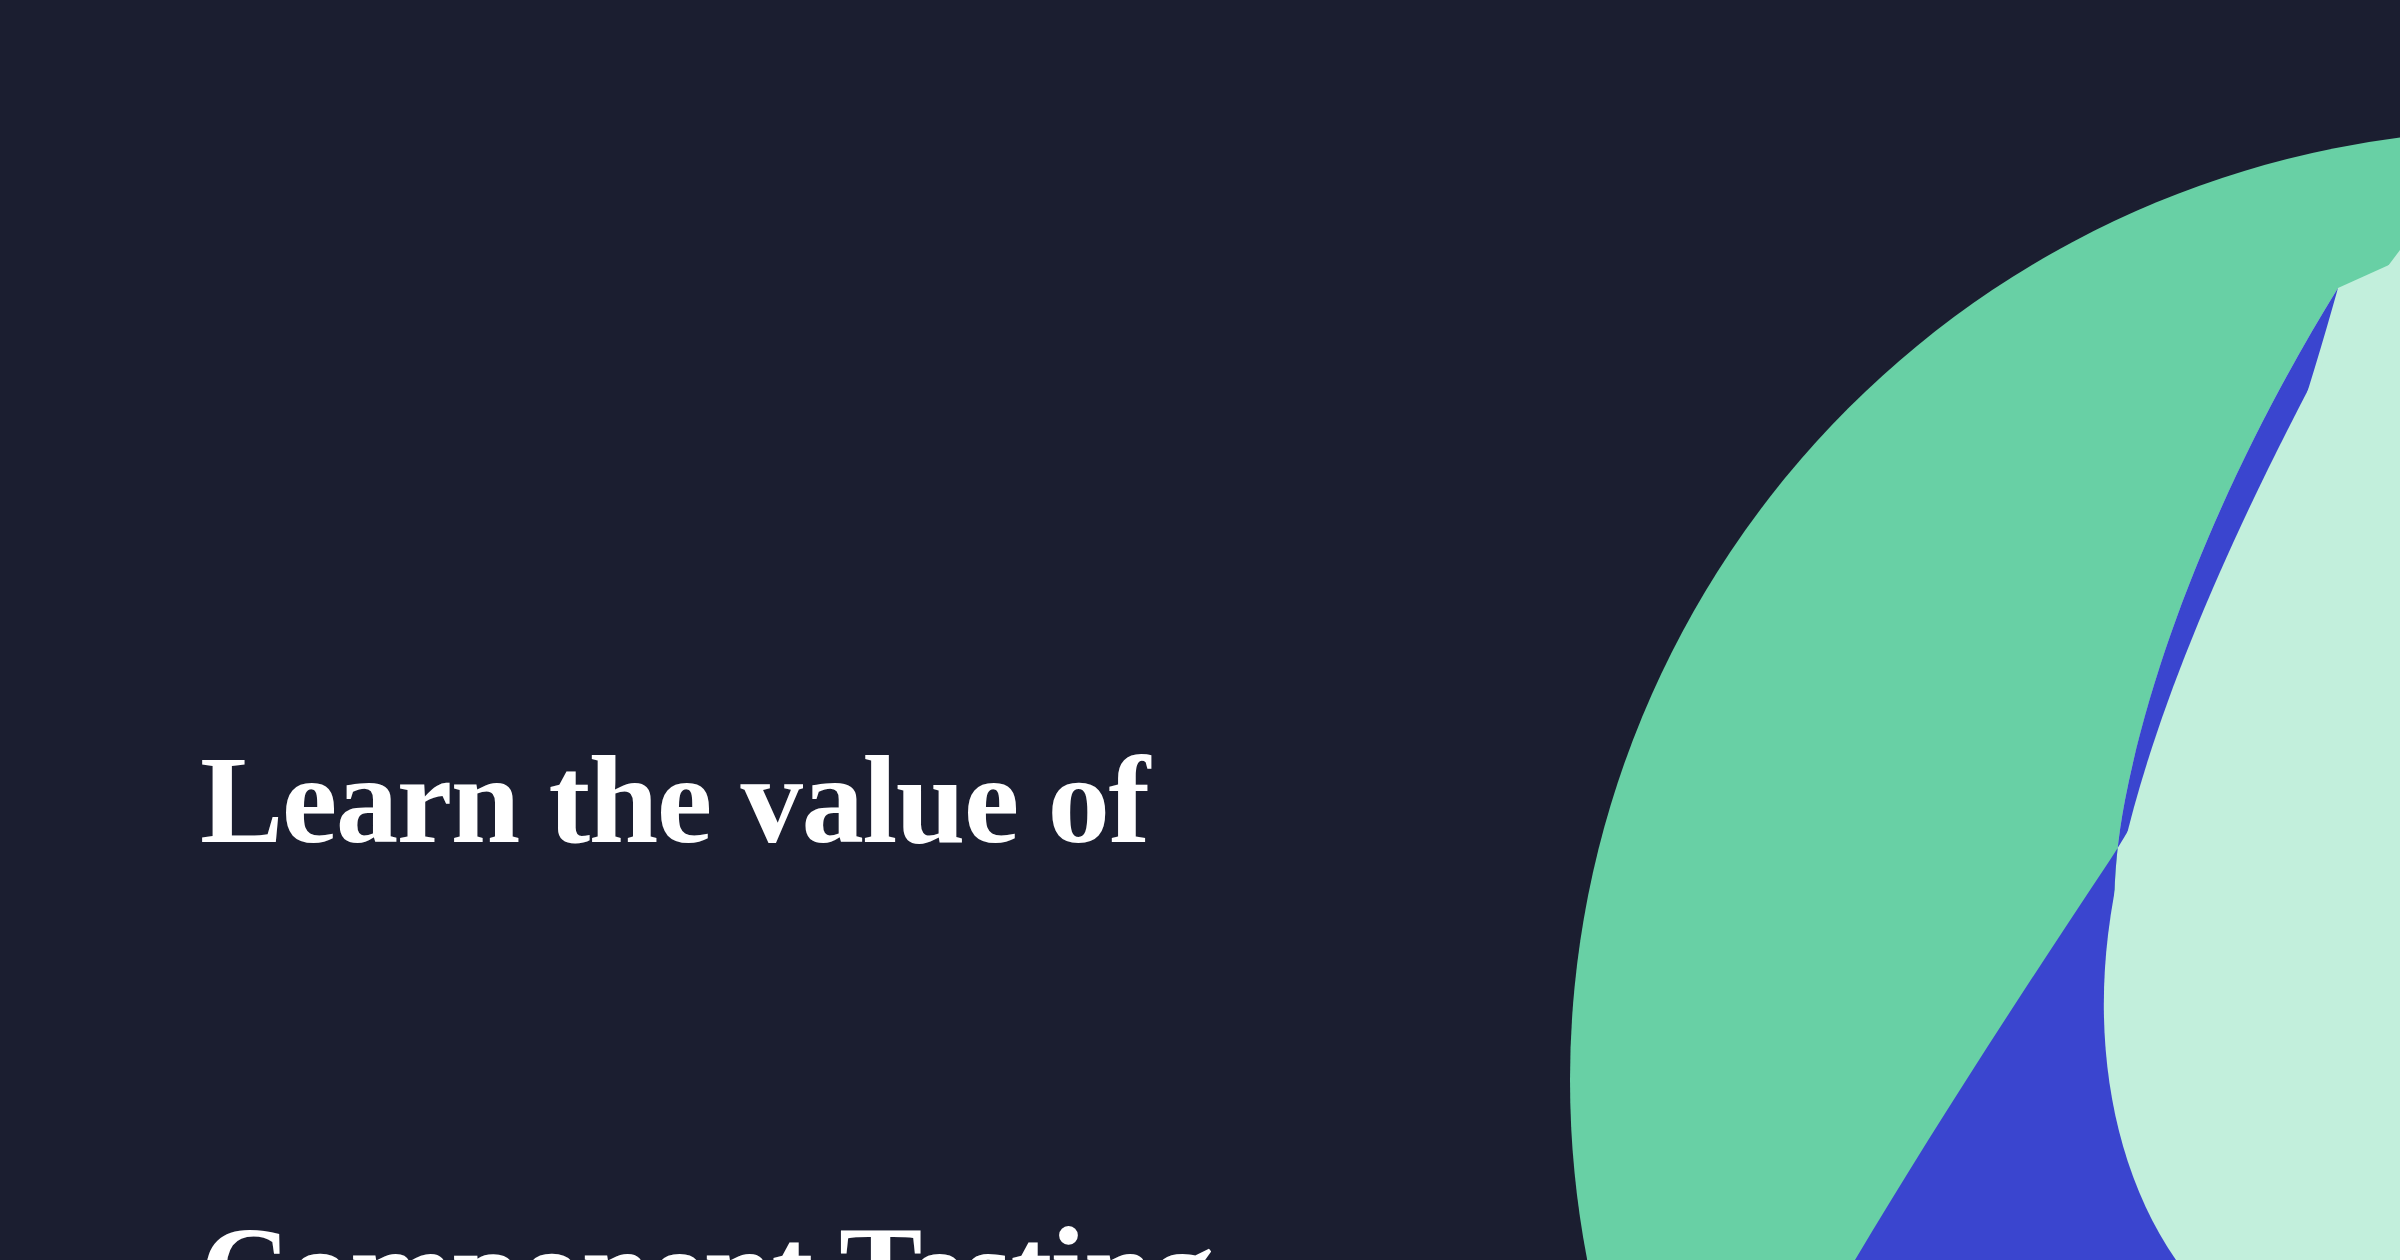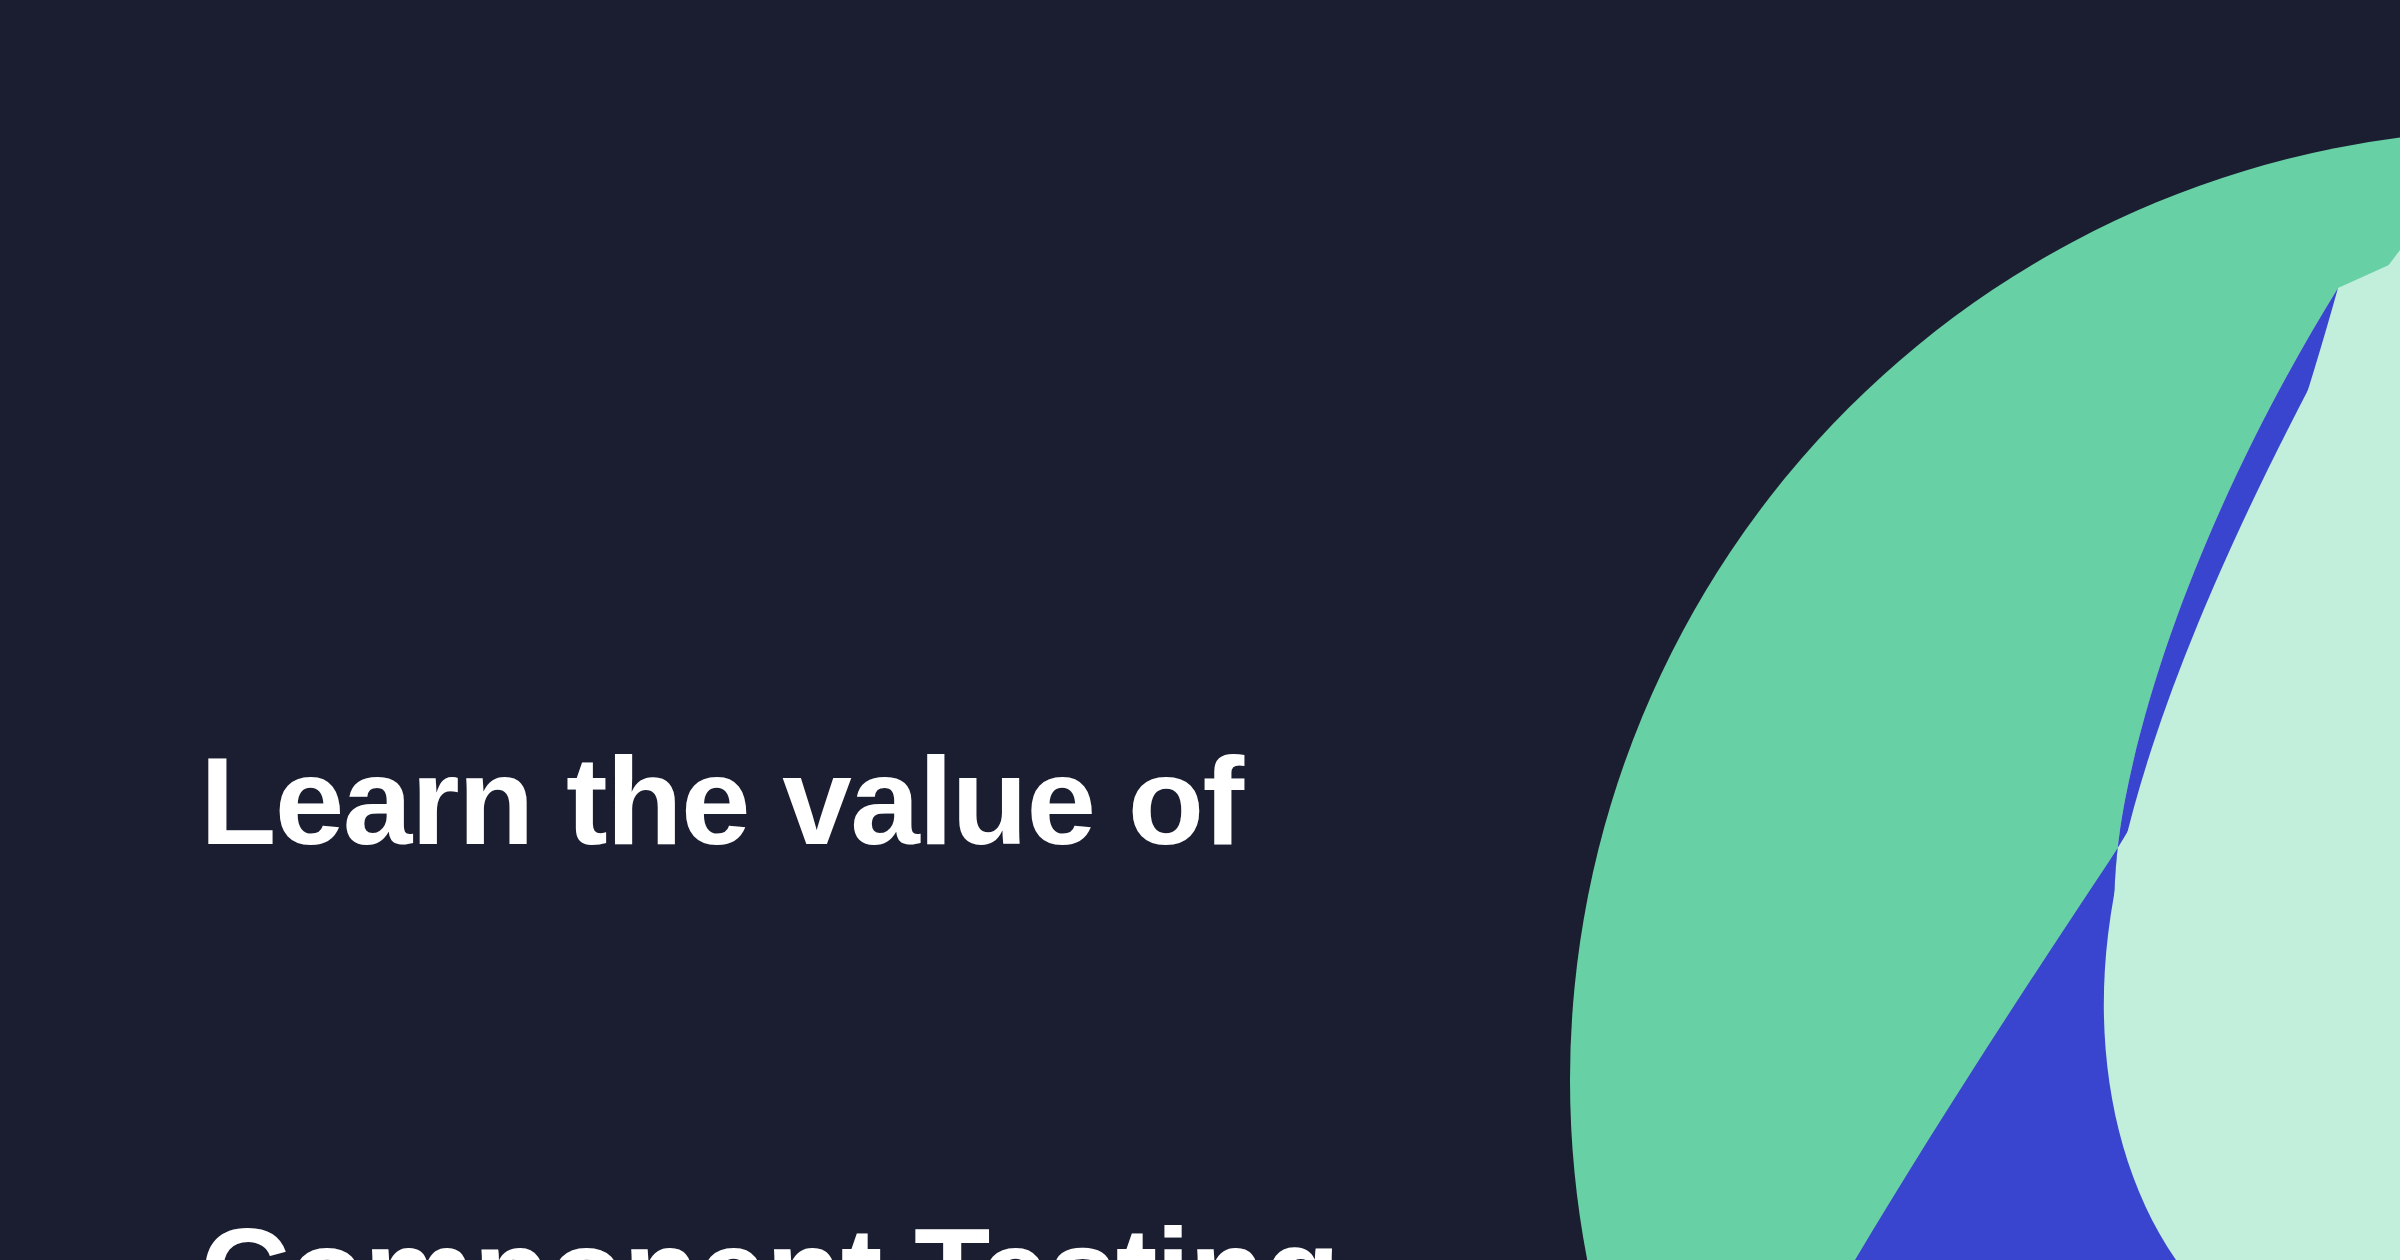--- a/index.html
+++ b/index.html
@@ -6,21 +6,21 @@
     margin: 0;
     padding: 0;
     background: #1b1e30;
   }
   #stage {
     position: relative;
     width: 2400px;
     height: 1260px;
     overflow: hidden;
     background: #1b1e30;
-    font-family: Liberation Sans, sans-serif;
+    font-family: Liberation Serif, serif;
   }
   #decor {
     position: absolute;
     top: 0;
     right: 0;
     width: 2400px;
     height: 1260px;
     pointer-events: none;
   }
   #headline {

